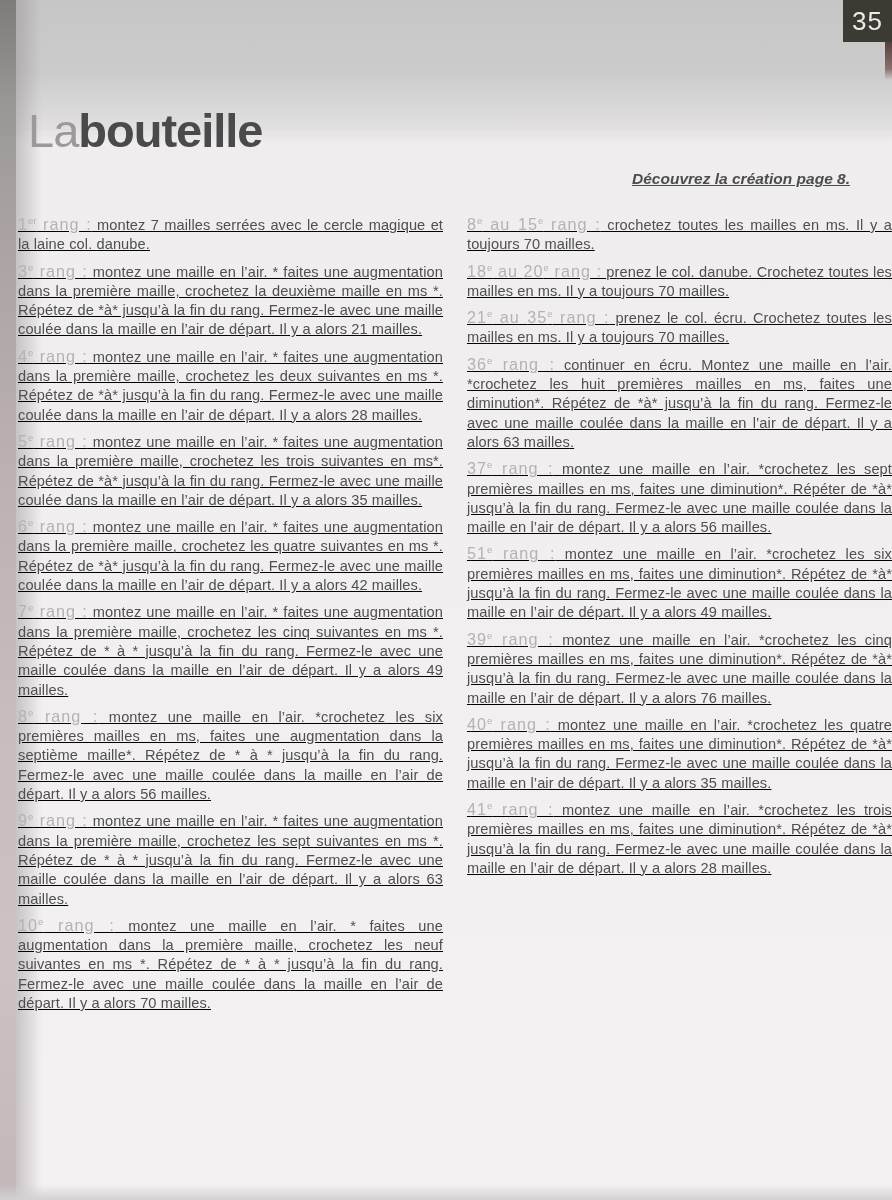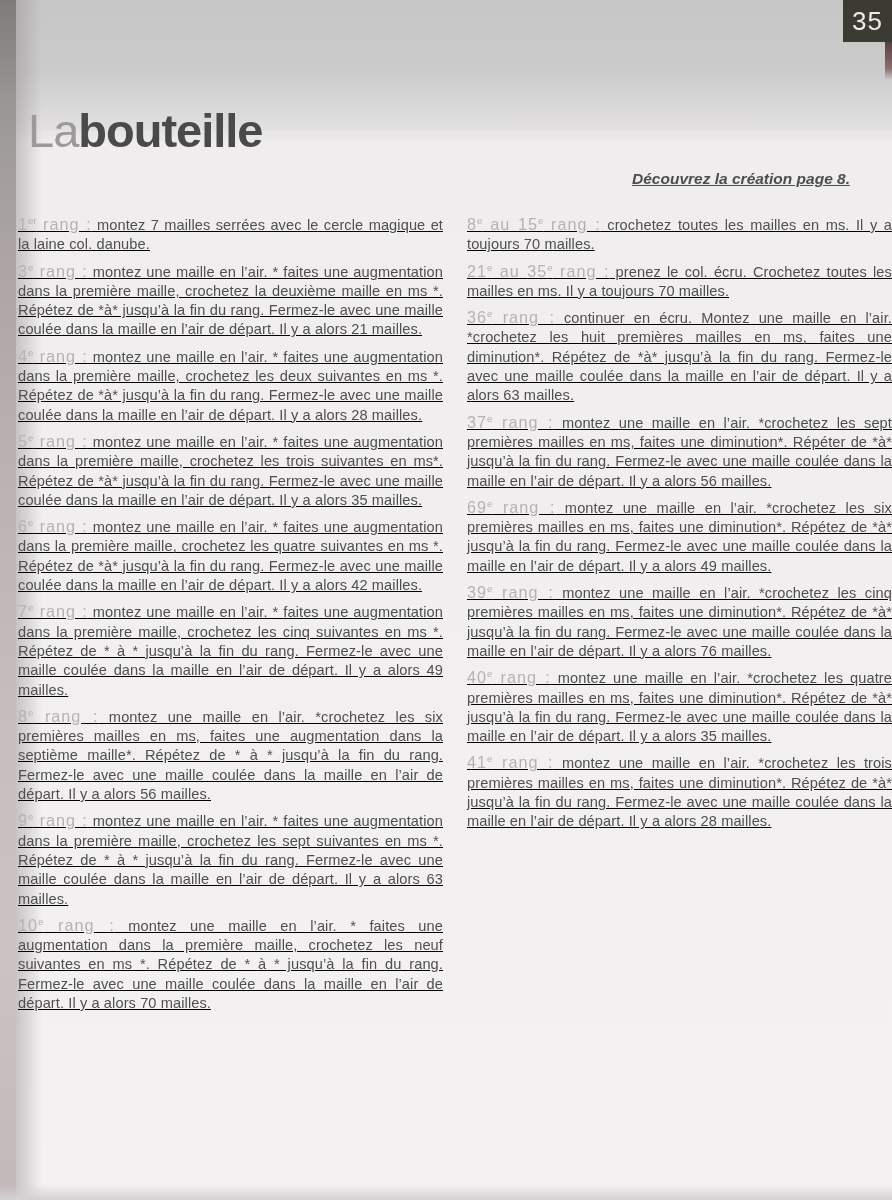--- a/index.html
+++ b/index.html
@@ -115,24 +115,25 @@
         <p class="instr"><span class="rang-label"><span>4</span><sup>e</sup><span> rang :</span></span><span> montez une maille en l’air. * faites une augmentation dans la première maille, crochetez les deux suivantes en ms *. Répétez de *à* jusqu’à la fin du rang. Fermez-le avec une maille coulée dans la maille en l’air de départ. Il y a alors 28 mailles.</span></p>
         <p class="instr"><span class="rang-label"><span>5</span><sup>e</sup><span> rang :</span></span><span> montez une maille en l’air. * faites une augmentation dans la première maille, crochetez les trois suivantes en ms*. Répétez de *à* jusqu’à la fin du rang. Fermez-le avec une maille coulée dans la maille en l’air de départ. Il y a alors 35 mailles.</span></p>
         <p class="instr"><span class="rang-label"><span>6</span><sup>e</sup><span> rang :</span></span><span> montez une maille en l’air. * faites une augmentation dans la première maille, crochetez les quatre suivantes en ms *. Répétez de *à* jusqu’à la fin du rang. Fermez-le avec une maille coulée dans la maille en l’air de départ. Il y a alors 42 mailles.</span></p>
         <p class="instr"><span class="rang-label"><span>7</span><sup>e</sup><span> rang :</span></span><span> montez une maille en l’air. * faites une augmentation dans la première maille, crochetez les cinq suivantes en ms *. Répétez de * à * jusqu’à la fin du rang. Fermez-le avec une maille coulée dans la maille en l’air de départ. Il y a alors 49 mailles.</span></p>
         <p class="instr"><span class="rang-label"><span>8</span><sup>e</sup><span> rang :</span></span><span> montez une maille en l’air. *crochetez les six premières mailles en ms, faites une augmentation dans la septième maille*. Répétez de * à * jusqu’à la fin du rang. Fermez-le avec une maille coulée dans la maille en l’air de départ. Il y a alors 56 mailles.</span></p>
         <p class="instr"><span class="rang-label"><span>9</span><sup>e</sup><span> rang :</span></span><span> montez une maille en l’air. * faites une augmentation dans la première maille, crochetez les sept suivantes en ms *. Répétez de * à * jusqu’à la fin du rang. Fermez-le avec une maille coulée dans la maille en l’air de départ. Il y a alors 63 mailles.</span></p>
         <p class="instr"><span class="rang-label"><span>10</span><sup>e</sup><span> rang :</span></span><span> montez une maille en l’air. * faites une augmentation dans la première maille, crochetez les neuf suivantes en ms *. Répétez de * à * jusqu’à la fin du rang. Fermez-le avec une maille coulée dans la maille en l’air de départ. Il y a alors 70 mailles.</span></p>
       </div>
     <div class="col">
         <p class="instr"><span class="rang-label"><span>8</span><sup>e</sup><span> au </span><span>15</span><sup>e</sup><span> rang :</span></span><span> crochetez toutes les mailles en ms. Il y a toujours 70 mailles.</span></p>
+        <p class="instr"><span class="rang-label"><span>18</span><sup>e</sup><span> au </span><span>20</span><sup>e</sup><span> rang :</span></span><span> prenez le col. danube. Crochetez toutes les mailles en ms. Il y a toujours 70 mailles.</span></p>
         <p class="instr"><span class="rang-label"><span>21</span><sup>e</sup><span> au </span><span>35</span><sup>e</sup><span> rang :</span></span><span> prenez le col. écru. Crochetez toutes les mailles en ms. Il y a toujours 70 mailles.</span></p>
         <p class="instr"><span class="rang-label"><span>36</span><sup>e</sup><span> rang :</span></span><span> continuer en écru. Montez une maille en l’air. *crochetez les huit premières mailles en ms, faites une diminution*. Répétez de *à* jusqu’à la fin du rang. Fermez-le avec une maille coulée dans la maille en l’air de départ. Il y a alors 63 mailles.</span></p>
         <p class="instr"><span class="rang-label"><span>37</span><sup>e</sup><span> rang :</span></span><span> montez une maille en l’air. *crochetez les sept premières mailles en ms, faites une diminution*. Répéter de *à* jusqu’à la fin du rang. Fermez-le avec une maille coulée dans la maille en l’air de départ. Il y a alors 56 mailles.</span></p>
-        <p class="instr"><span class="rang-label"><span>69</span><sup>e</sup><span> rang :</span></span><span> montez une maille en l’air. *crochetez les six premières mailles en ms, faites une diminution*. Répétez de *à* jusqu’à la fin du rang. Fermez-le avec une maille coulée dans la maille en l’air de départ. Il y a alors 49 mailles.</span></p>
+        <p class="instr"><span class="rang-label"><span>51</span><sup>e</sup><span> rang :</span></span><span> montez une maille en l’air. *crochetez les six premières mailles en ms, faites une diminution*. Répétez de *à* jusqu’à la fin du rang. Fermez-le avec une maille coulée dans la maille en l’air de départ. Il y a alors 49 mailles.</span></p>
         <p class="instr"><span class="rang-label"><span>39</span><sup>e</sup><span> rang :</span></span><span> montez une maille en l’air. *crochetez les cinq premières mailles en ms, faites une diminution*. Répétez de *à* jusqu’à la fin du rang. Fermez-le avec une maille coulée dans la maille en l’air de départ. Il y a alors 76 mailles.</span></p>
         <p class="instr"><span class="rang-label"><span>40</span><sup>e</sup><span> rang :</span></span><span> montez une maille en l’air. *crochetez les quatre premières mailles en ms, faites une diminution*. Répétez de *à* jusqu’à la fin du rang. Fermez-le avec une maille coulée dans la maille en l’air de départ. Il y a alors 35 mailles.</span></p>
         <p class="instr"><span class="rang-label"><span>41</span><sup>e</sup><span> rang :</span></span><span> montez une maille en l’air. *crochetez les trois premières mailles en ms, faites une diminution*. Répétez de *à* jusqu’à la fin du rang. Fermez-le avec une maille coulée dans la maille en l’air de départ. Il y a alors 28 mailles.</span></p>
       </div>
   </div>
 
   <div class="bottom-band"></div>
 </div>
 
 </body></html>

